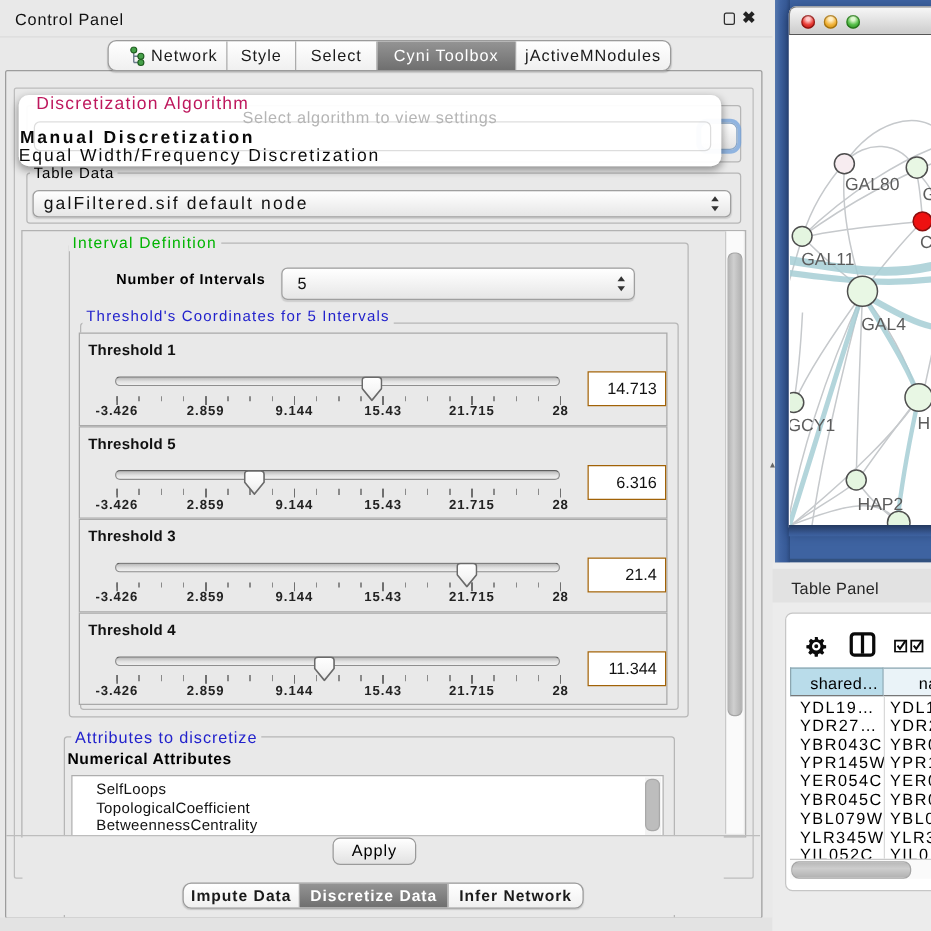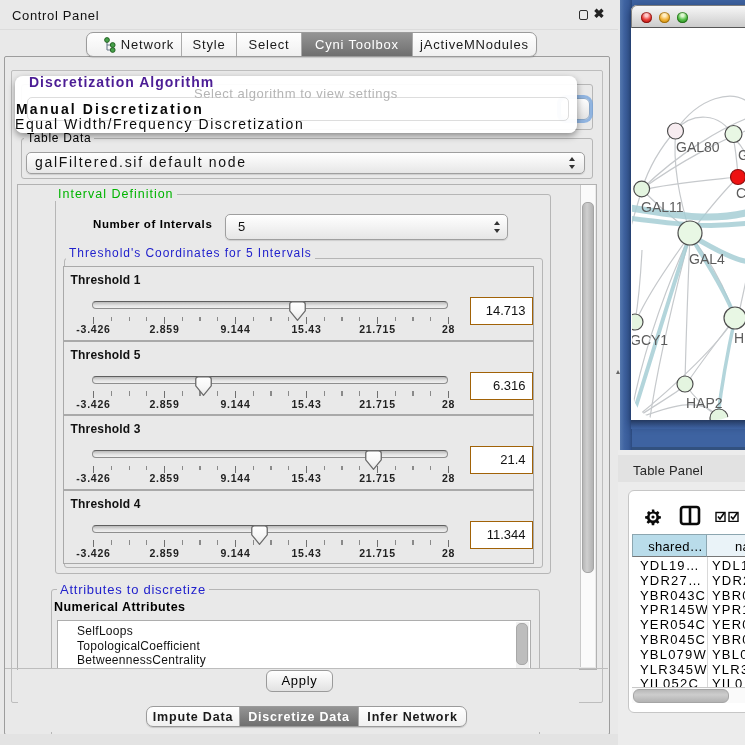--- a/index.html
+++ b/index.html
@@ -205,41 +205,41 @@
 <div class="abs" style="left:0;top:734px;width:618px;height:11px;background:#e3e3e3;"></div>
 
 <div class="seg" style="left:146px;top:706px;height:19px;font-size:12.5px;font-weight:bold;letter-spacing:.2px;">
   <div class="s" style="width:92px;">Impute Data</div>
   <div class="s sel" style="width:118px;">Discretize Data</div>
   <div class="s" style="width:107px;">Infer Network</div>
 </div>
 
 <div class="abs" style="left:15px;top:76px;width:562px;height:57px;background:rgba(255,255,255,.96);
   border-radius:8px;box-shadow:0 3px 7px rgba(0,0,0,.4);"></div>
-<div class="abs" style="left:29px;top:74px;font-size:14px;font-weight:bold;color:#4c1d95;letter-spacing:1px;">Discretization Algorithm</div>
+<div class="abs" style="left:29px;top:74px;font-size:14px;font-weight:normal;color:#be185d;letter-spacing:1px;">Discretization Algorithm</div>
 <div class="abs" style="left:27px;top:97px;width:540px;height:22px;border:1px solid rgba(170,170,170,.4);border-radius:5px;"></div>
 <div class="abs" style="left:194px;top:86px;font-size:13px;color:#b5b5b5;letter-spacing:.55px;">Select algorithm to view settings</div>
 <div class="abs" style="left:15px;top:116px;font-size:14px;color:#0a0a0a;letter-spacing:1.55px;">Equal Width/Frequency Discretization</div>
 <div class="abs" style="left:16px;top:101px;font-size:14px;font-weight:bold;color:#0a0a0a;letter-spacing:2.1px;">Manual Discretization</div>
 
 <div class="abs" style="left:620px;top:0;width:125px;height:450px;background:#3e63a1;"></div>
 <div class="abs" style="left:620px;top:446.5px;width:125px;height:3.5px;background:#32517f;"></div>
 <div class="abs" style="left:620px;top:0;width:12px;height:450px;background:linear-gradient(90deg,#5578ae,#4064a2 35%,#375a97 75%,#2c4a7e);"></div>
 
 <div class="abs" style="left:631px;top:5px;width:120px;height:417px;border-radius:6px 0 0 0;
   box-shadow:0 3px 9px rgba(10,20,50,.55);background:#fff;"></div>
 <div class="abs" style="left:631px;top:5px;width:120px;height:23px;border-radius:6px 0 0 0;
   background:linear-gradient(#f7f7f7,#cccccc);border:1px solid #7e7e7e;border-bottom:1px solid #565656;box-sizing:border-box;"></div>
 <div class="abs" style="left:641px;top:11.5px;width:11px;height:11px;border-radius:50%;background:radial-gradient(circle at 50% 30%,#ffc9c9 0 14%,#ea3f39 48%,#c01813 78%,#8c0e0e);box-shadow:inset 0 0 0 1px rgba(90,10,10,.55);"></div>
 <div class="abs" style="left:659px;top:11.5px;width:11px;height:11px;border-radius:50%;background:radial-gradient(circle at 50% 30%,#ffeec4 0 14%,#f2b43c 48%,#d1920f 78%,#a5720c);box-shadow:inset 0 0 0 1px rgba(120,80,5,.55);"></div>
 <div class="abs" style="left:677px;top:11.5px;width:11px;height:11px;border-radius:50%;background:radial-gradient(circle at 50% 30%,#ddf7cf 0 14%,#56c04a 48%,#2f9427 78%,#1f7d18);box-shadow:inset 0 0 0 1px rgba(20,80,10,.55);"></div>
 
 <div class="abs" style="left:631px;top:420px;width:114px;height:9px;background:linear-gradient(#24395f,#3a5c98 80%,#3e63a1);"></div>
 
-<div class="abs" style="left:632px;top:28px;width:113px;height:392px;background:#fff;overflow:hidden;border-radius:30px;">
+<div class="abs" style="left:632px;top:28px;width:113px;height:392px;background:#fff;overflow:hidden;">
 <svg width="113" height="392" viewBox="632 28 113 392" style="position:absolute;left:0;top:0;">
 <g fill="none" stroke="#c6c9cc" stroke-width="1.2">
 <path d="M 676,130 C 700,96 732,90 748,102"></path>
 <path d="M 676,130 C 692,112 720,112 733,136"></path>
 <path d="M 676,130 C 660,148 648,170 642,189"></path>
 <path d="M 676,130 C 672,165 680,200 690,233"></path>
 <path d="M 733,137 C 736,150 737,163 738,176"></path>
 <path d="M 733,137 C 744,148 748,156 750,165"></path>
 <path d="M 738,177 C 720,195 705,214 692,231"></path>
 <path d="M 738,177 C 700,181 665,184 643,190"></path>

